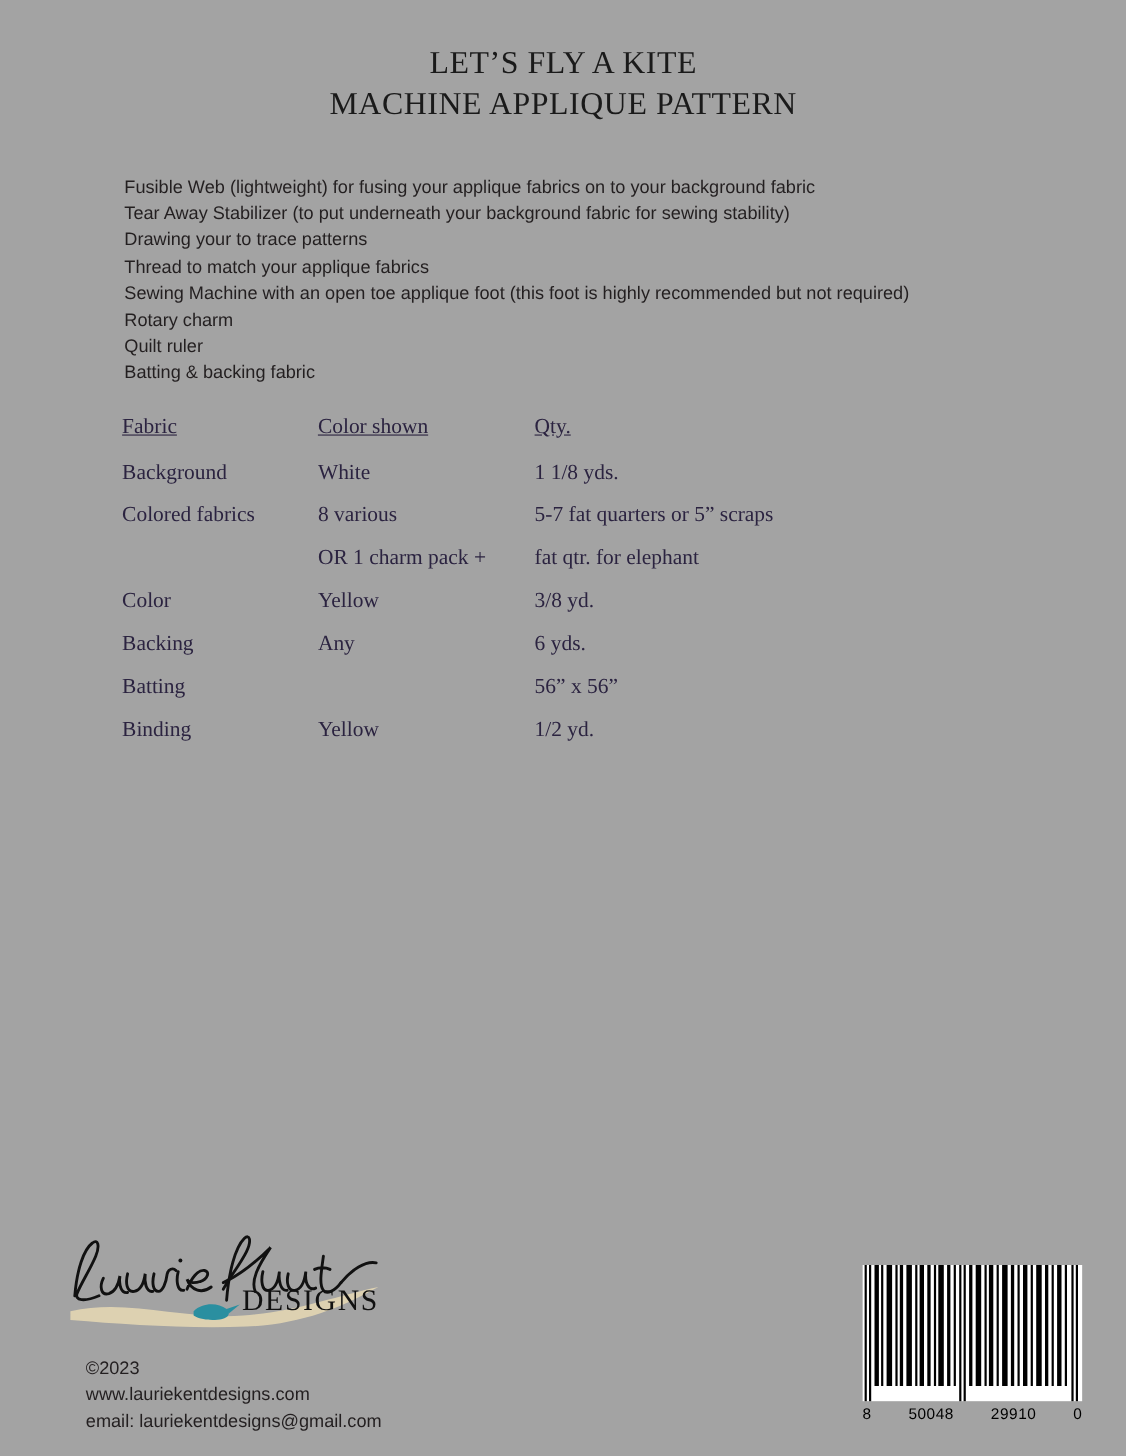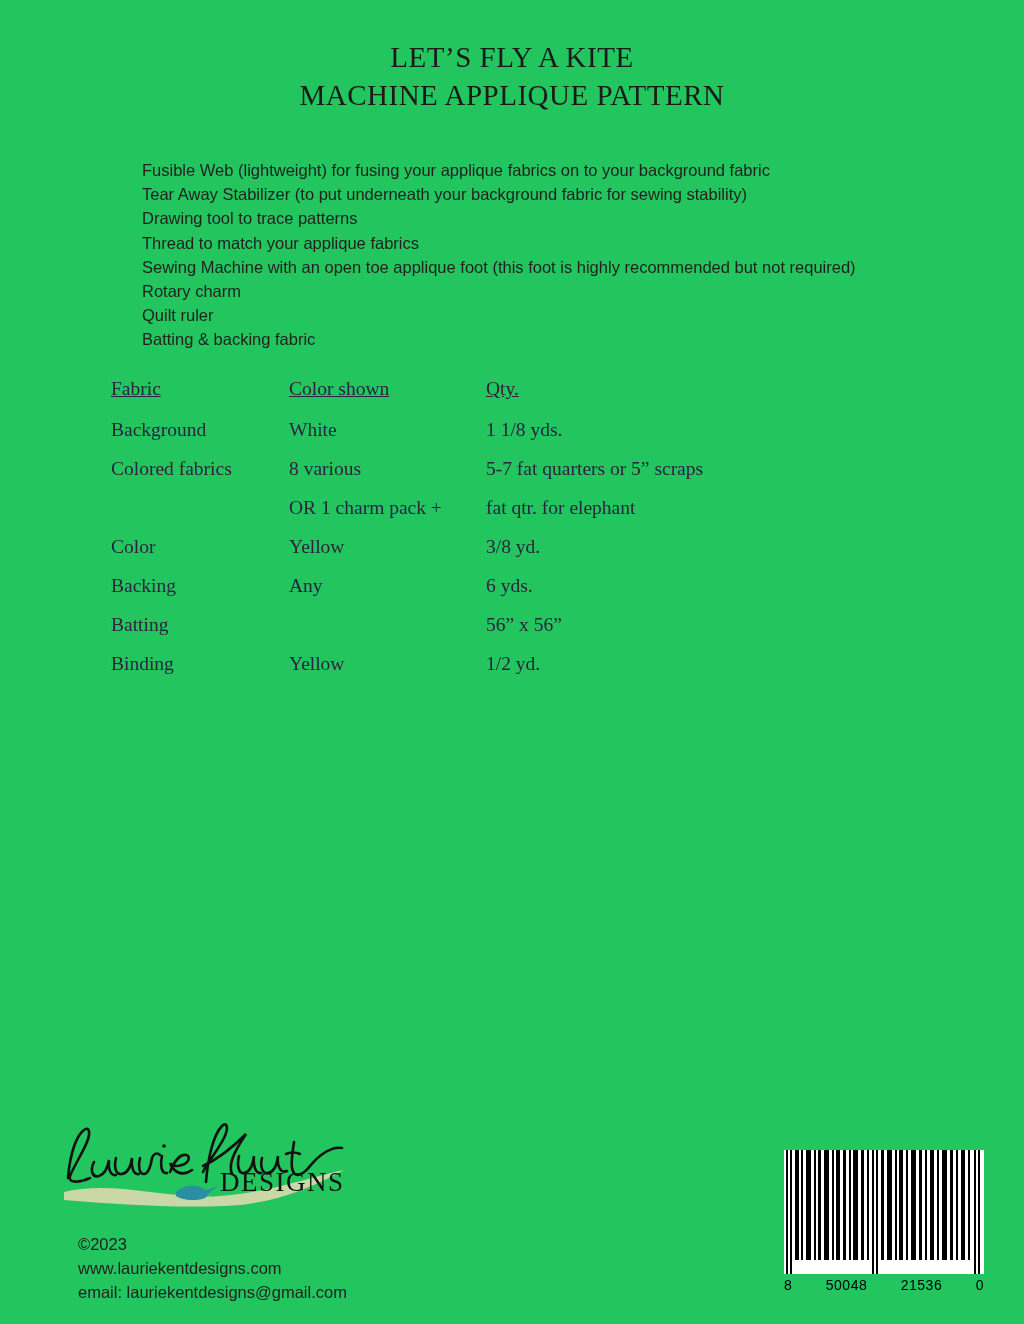--- a/index.html
+++ b/index.html
@@ -12,21 +12,21 @@
     height: 1324px;
     position: relative;
     font-family: "Liberation Sans", sans-serif;
     color: #231f20;
     overflow: hidden;
   }
 
   .page {
     position: absolute;
     inset: 0;
-    background: #22c55e;
+    background: #a3a3a3;
   }
 
   
   .title-block {
     position: absolute;
     top: 38px;
     left: 0;
     width: 1024px;
     text-align: center;
     font-family: "Liberation Serif", serif;
@@ -41,21 +41,21 @@
   .supplies {
     position: absolute;
     top: 158px;
     left: 113px;
     width: 880px;
     font-family: "Liberation Sans", sans-serif;
     font-size: 16.5px;
     line-height: 24.2px;
     color: #231f20;
   }
-  .supplies .item { display: block; white-space: nowrap; margin-left: 29px; }
+  .supplies .item { display: block; white-space: nowrap; }
 
   
   .fabric-table {
     position: absolute;
     top: 378px;
     left: 111px;
     width: 830px;
     font-family: "Liberation Serif", serif;
     font-size: 19.5px;
     color: #2b2340;
@@ -130,21 +130,21 @@
 <div class="page">
 
   <div class="title-block">
     <span class="title-line">LET’S FLY A KITE</span>
     <span class="title-line">MACHINE APPLIQUE PATTERN</span>
   </div>
 
   <div class="supplies">
     <span class="item">Fusible Web (lightweight) for fusing your applique fabrics on to your background fabric</span>
     <span class="item">Tear Away Stabilizer (to put underneath your background fabric for sewing stability)</span>
-    <span class="item">Drawing tool to trace patterns</span>
+    <span class="item">Drawing your to trace patterns</span>
     <span class="item">Thread to match your applique fabrics</span>
     <span class="item">Sewing Machine with an open toe applique foot (this foot is highly recommended but not required)</span>
     <span class="item">Rotary charm</span>
     <span class="item">Quilt ruler</span>
     <span class="item">Batting &amp; backing fabric</span>
   </div>
 
   <table class="fabric-table">
     <thead>
       <tr>
@@ -262,18 +262,18 @@
         <rect x="172" y="0" width="2" height="110"></rect>
         <rect x="177" y="0" width="4" height="110"></rect>
         <rect x="184" y="0" width="2" height="110"></rect>
         <rect x="190" y="0" width="2" height="124"></rect>
         <rect x="194" y="0" width="2" height="124"></rect>
       </g>
     </svg>
     <div class="barcode-digits">
       <span>8</span>
       <span>50048</span>
-      <span>21536</span>
+      <span>29910</span>
       <span>0</span>
     </div>
   </div>
 
 </div>
 
 </body></html>

